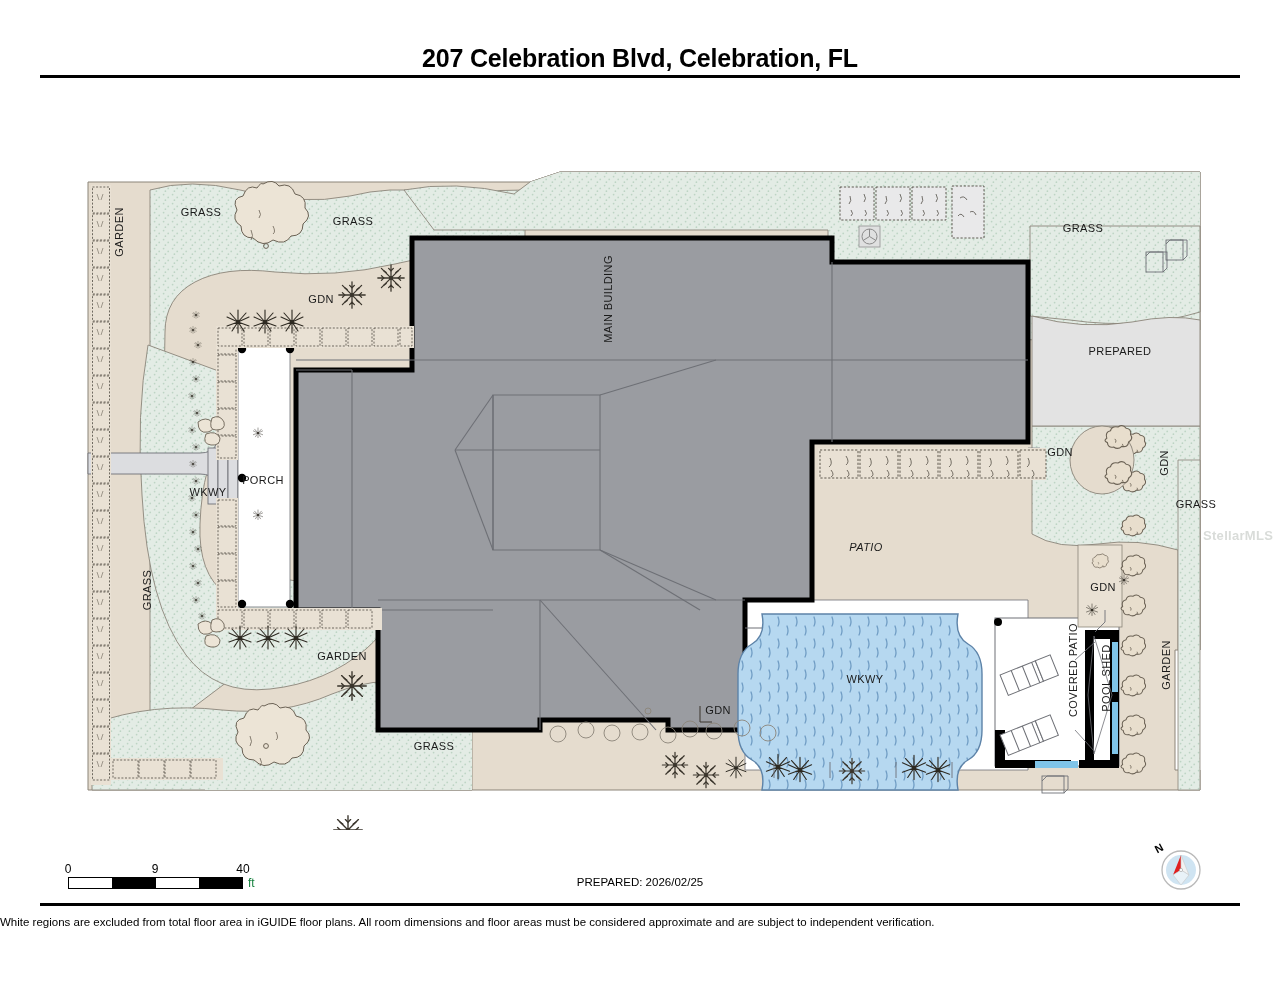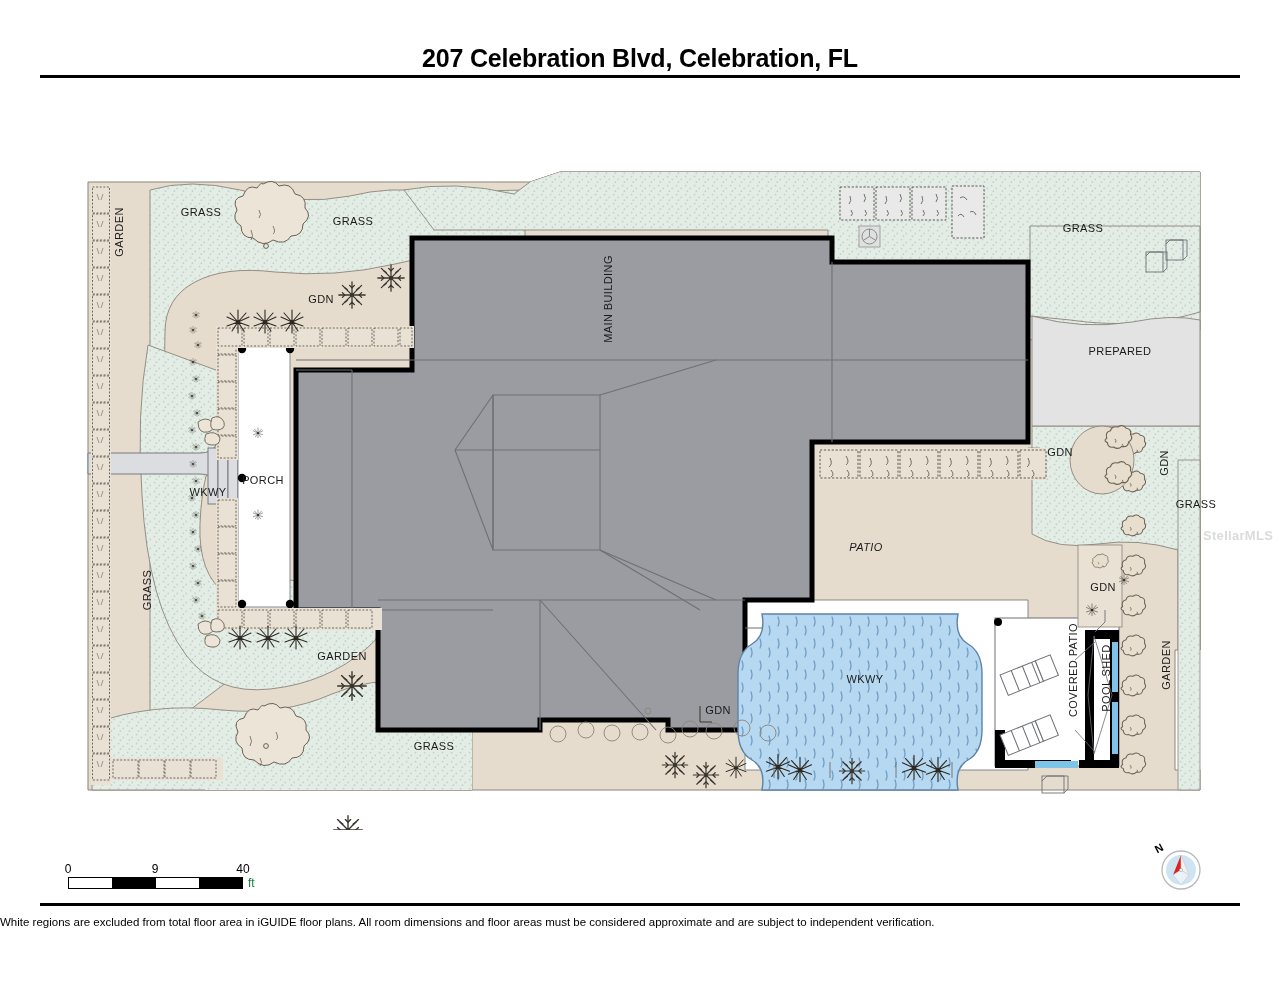--- a/index.html
+++ b/index.html
@@ -748,20 +748,21 @@
     </div>
     <div id="scale-bar-graphic">
       <div class="seg-light" style="flex:1"></div>
       <div class="seg-dark" style="flex:1"></div>
       <div class="seg-light" style="flex:1"></div>
       <div class="seg-dark" style="flex:1"></div>
     </div>
   </div>
   <div id="scale-unit">ft</div>
 
+  <div id="prepared">PREPARED: 2026/02/25</div>
 
   <div id="compass">
     <svg width="42" height="42" viewBox="0 0 42 42" xmlns="http://www.w3.org/2000/svg">
       <circle cx="21" cy="21" r="19" fill="#ffffff" stroke="#b9b9b9" stroke-width="1.3"></circle>
       <circle cx="21" cy="21" r="15" fill="#cfe4f2"></circle>
       <path d="M21,6 L13,26 L21,21 Z" fill="#e02020"></path>
       <path d="M21,6 L29,26 L21,21 Z" fill="#f2f2f2" stroke="#c8c8c8" stroke-width="0.6"></path>
       <path d="M13,26 L21,36 L29,26 L21,21 Z" fill="#e9f2f8" stroke="#c8c8c8" stroke-width="0.6"></path>
       <circle cx="21" cy="21" r="1.6" fill="#ffffff" stroke="#9a9a9a" stroke-width="0.6"></circle>
     </svg>

